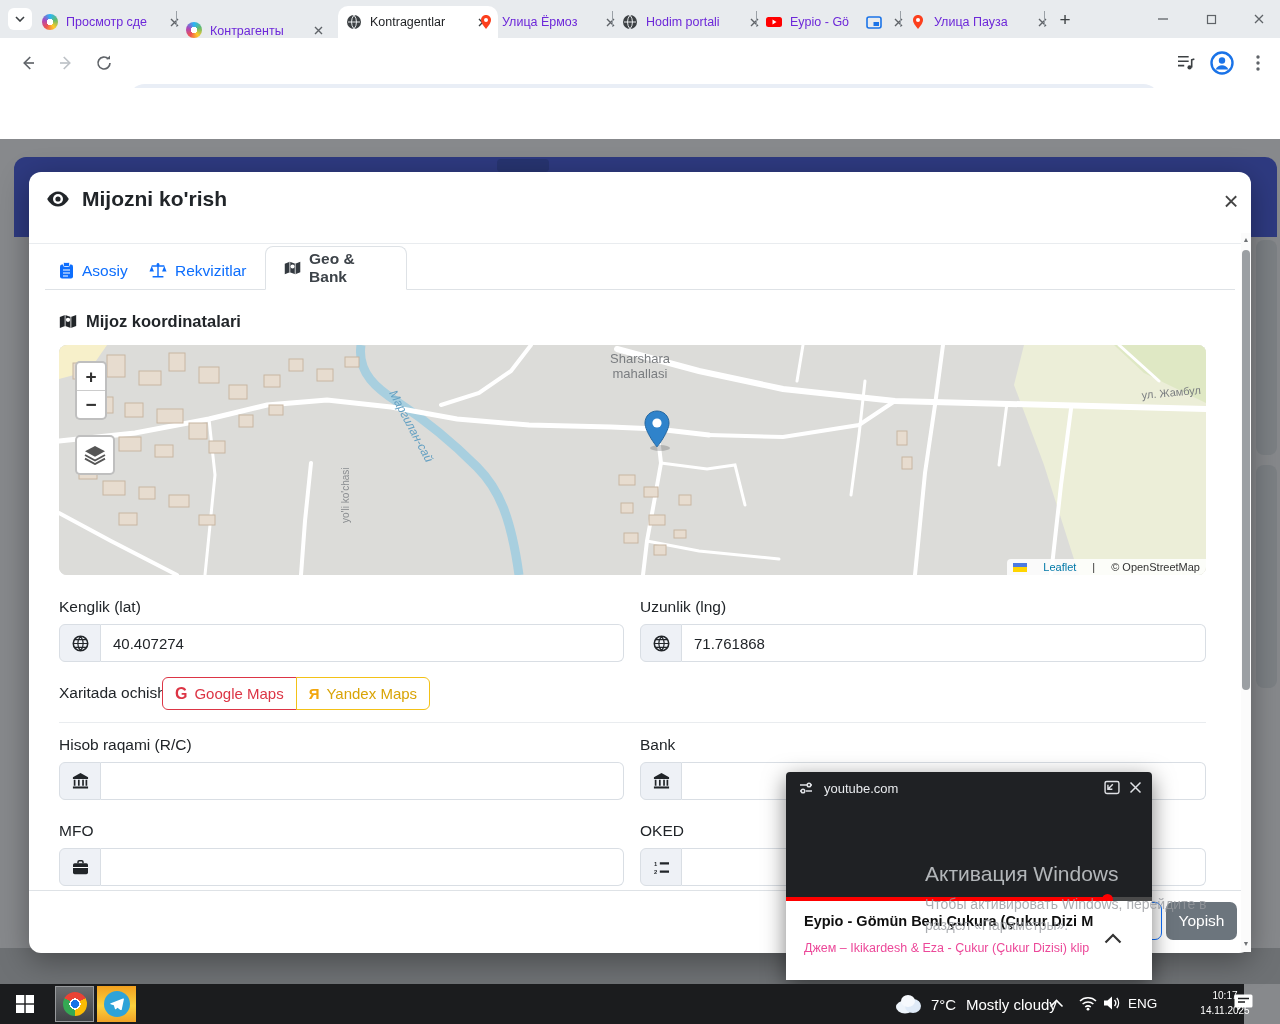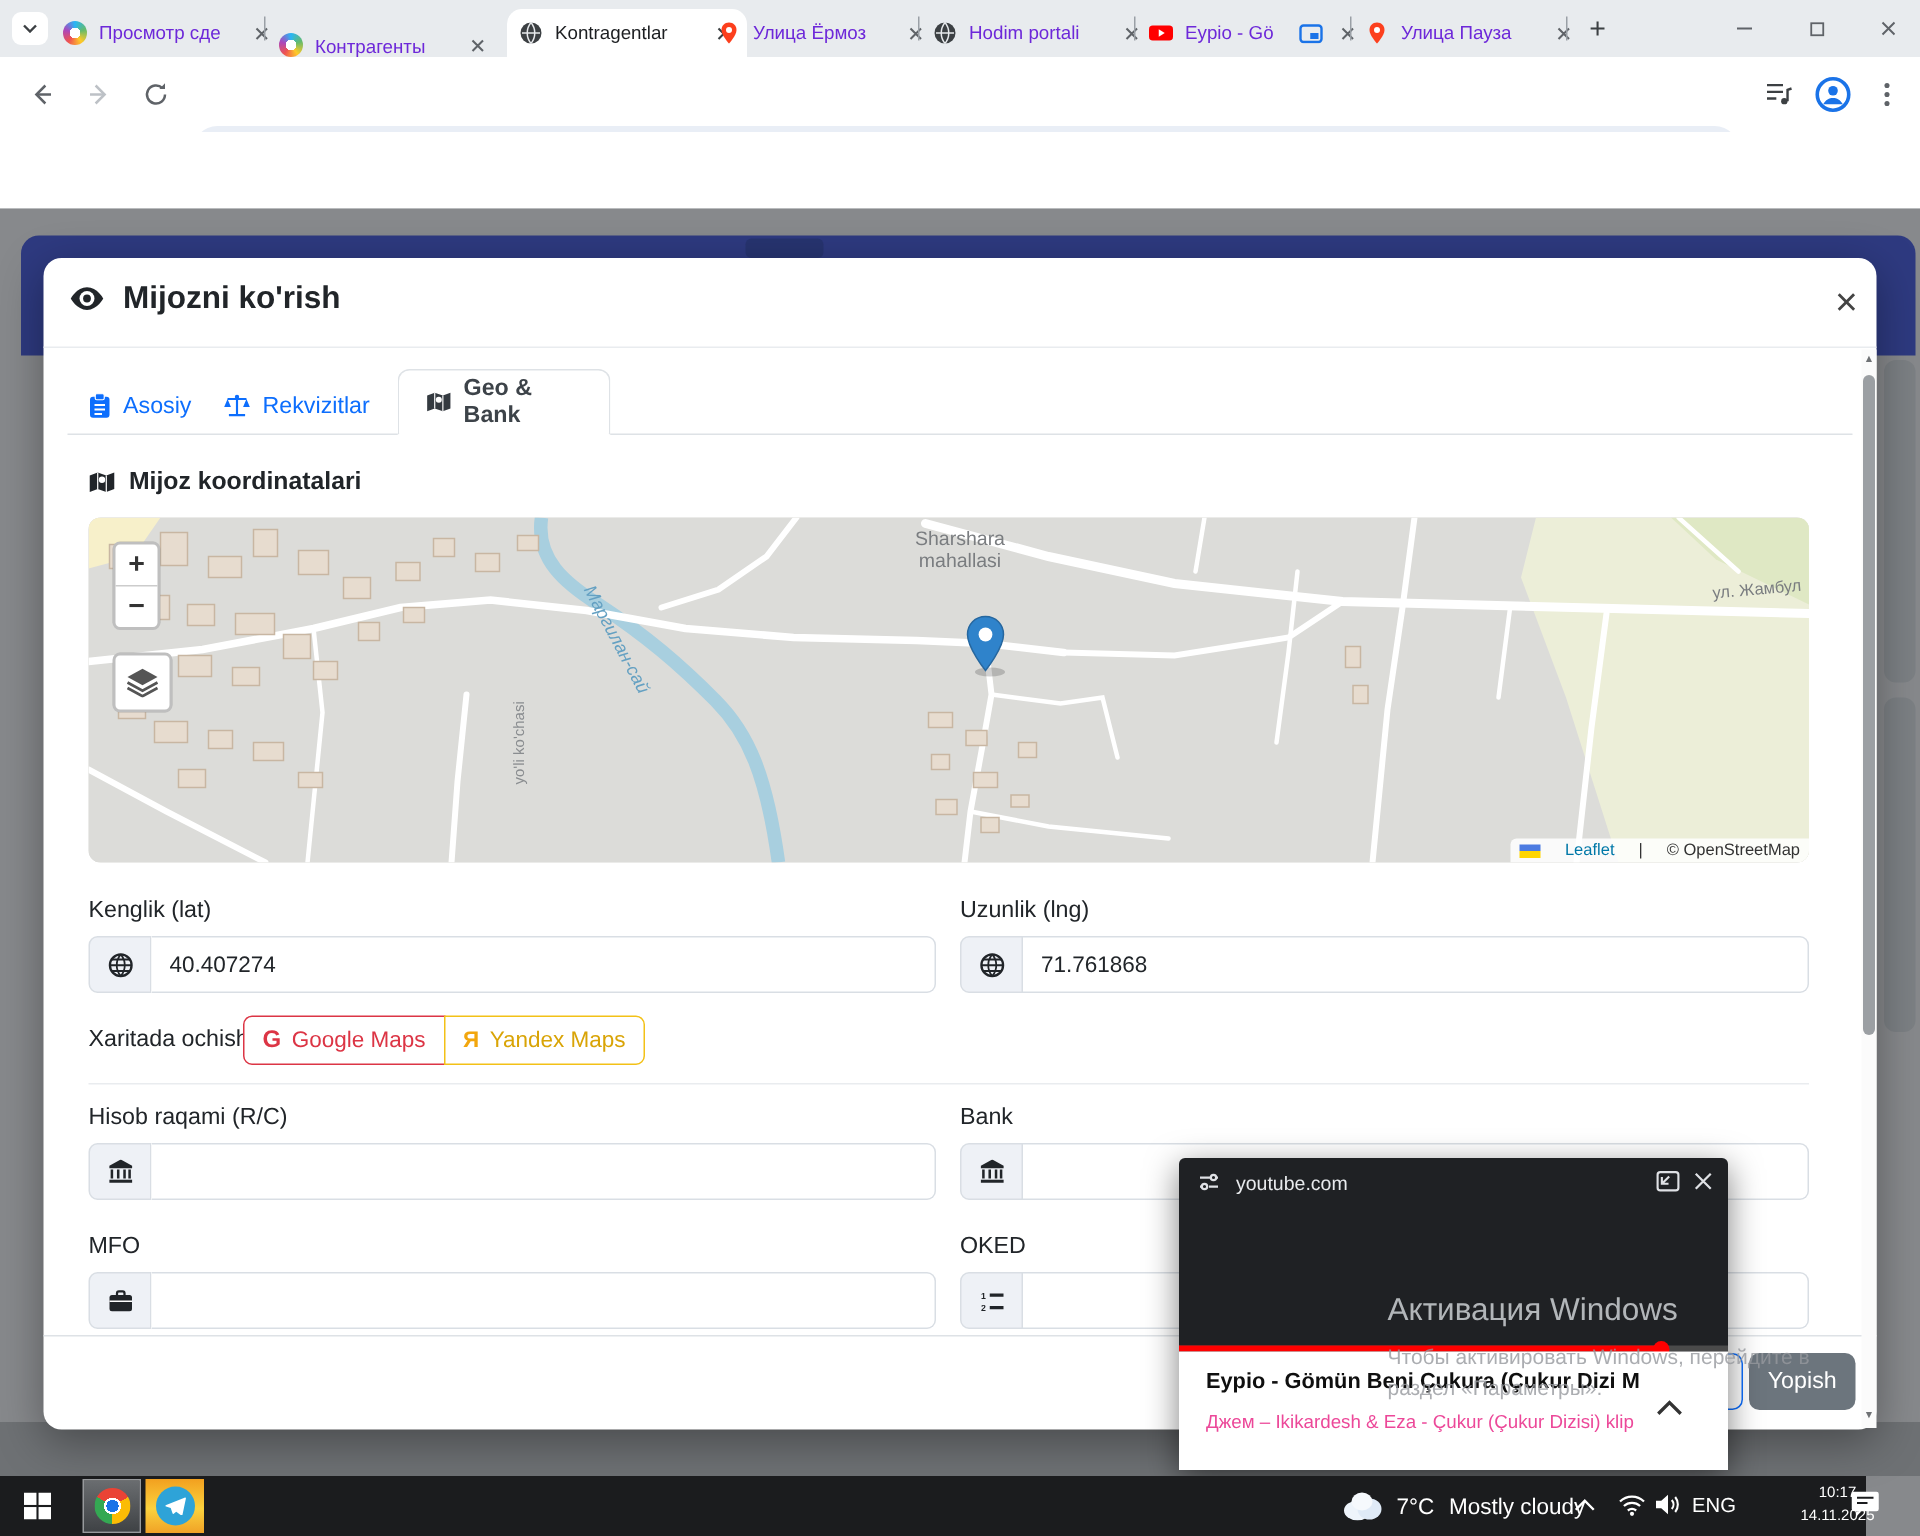--- a/index.html
+++ b/index.html
@@ -44,21 +44,21 @@
   
   .backdrop{left:0;top:139px;width:1280px;height:845px;background:#87898c;}
   .backdrop-bottom{left:0;top:948px;width:1280px;height:36px;background:#6e7174;}
   .bd-card{left:1256px;width:21px;border-radius:8px;background:#7c8084;}
   .navy-strip{left:14px;top:157px;width:1263px;height:80px;background:#2e3a80;border-radius:12px 12px 0 0;}
   .navy-btn{left:497px;top:159px;width:52px;height:13px;background:#273470;border-radius:4px;}
 
   
   .modal-card{left:29px;top:172px;width:1222px;height:781px;background:#fff;border-radius:12px;
               box-shadow:0 8px 30px rgba(0,0,0,.35);}
-  .m-header{left:0;top:0;width:1222px;height:60px;border-bottom:1px solid #e9ecef;box-sizing:border-box;}
+  .m-header{left:0;top:0;width:1222px;height:72px;border-bottom:1px solid #e9ecef;box-sizing:border-box;}
   .m-title{left:16px;top:14px;display:flex;align-items:center;gap:11px;font-size:21px;font-weight:bold;color:#212529;}
   .m-close{left:1188px;top:15px;width:28px;height:28px;display:flex;align-items:center;justify-content:center;
            font-size:26px;color:#444;line-height:1;}
   .m-tabline{left:16px;top:117px;width:1190px;height:1px;background:#dee2e6;}
   .m-tab{top:80px;height:37px;display:flex;align-items:center;gap:8px;font-size:15.5px;color:#0d6efd;}
   .m-tab.active{top:74px;height:44px;background:#fff;border:1px solid #dee2e6;border-bottom:1px solid #fff;
                 border-radius:8px 8px 0 0;color:#3d4349;font-weight:bold;padding:0 18px;box-sizing:border-box;}
   .sec-title{left:30px;top:140px;display:flex;align-items:center;gap:9px;font-size:16.5px;font-weight:bold;color:#212529;}
 
   .map{left:30px;top:173px;width:1147px;height:230px;border-radius:8px;overflow:hidden;background:#dcdcd9;}

